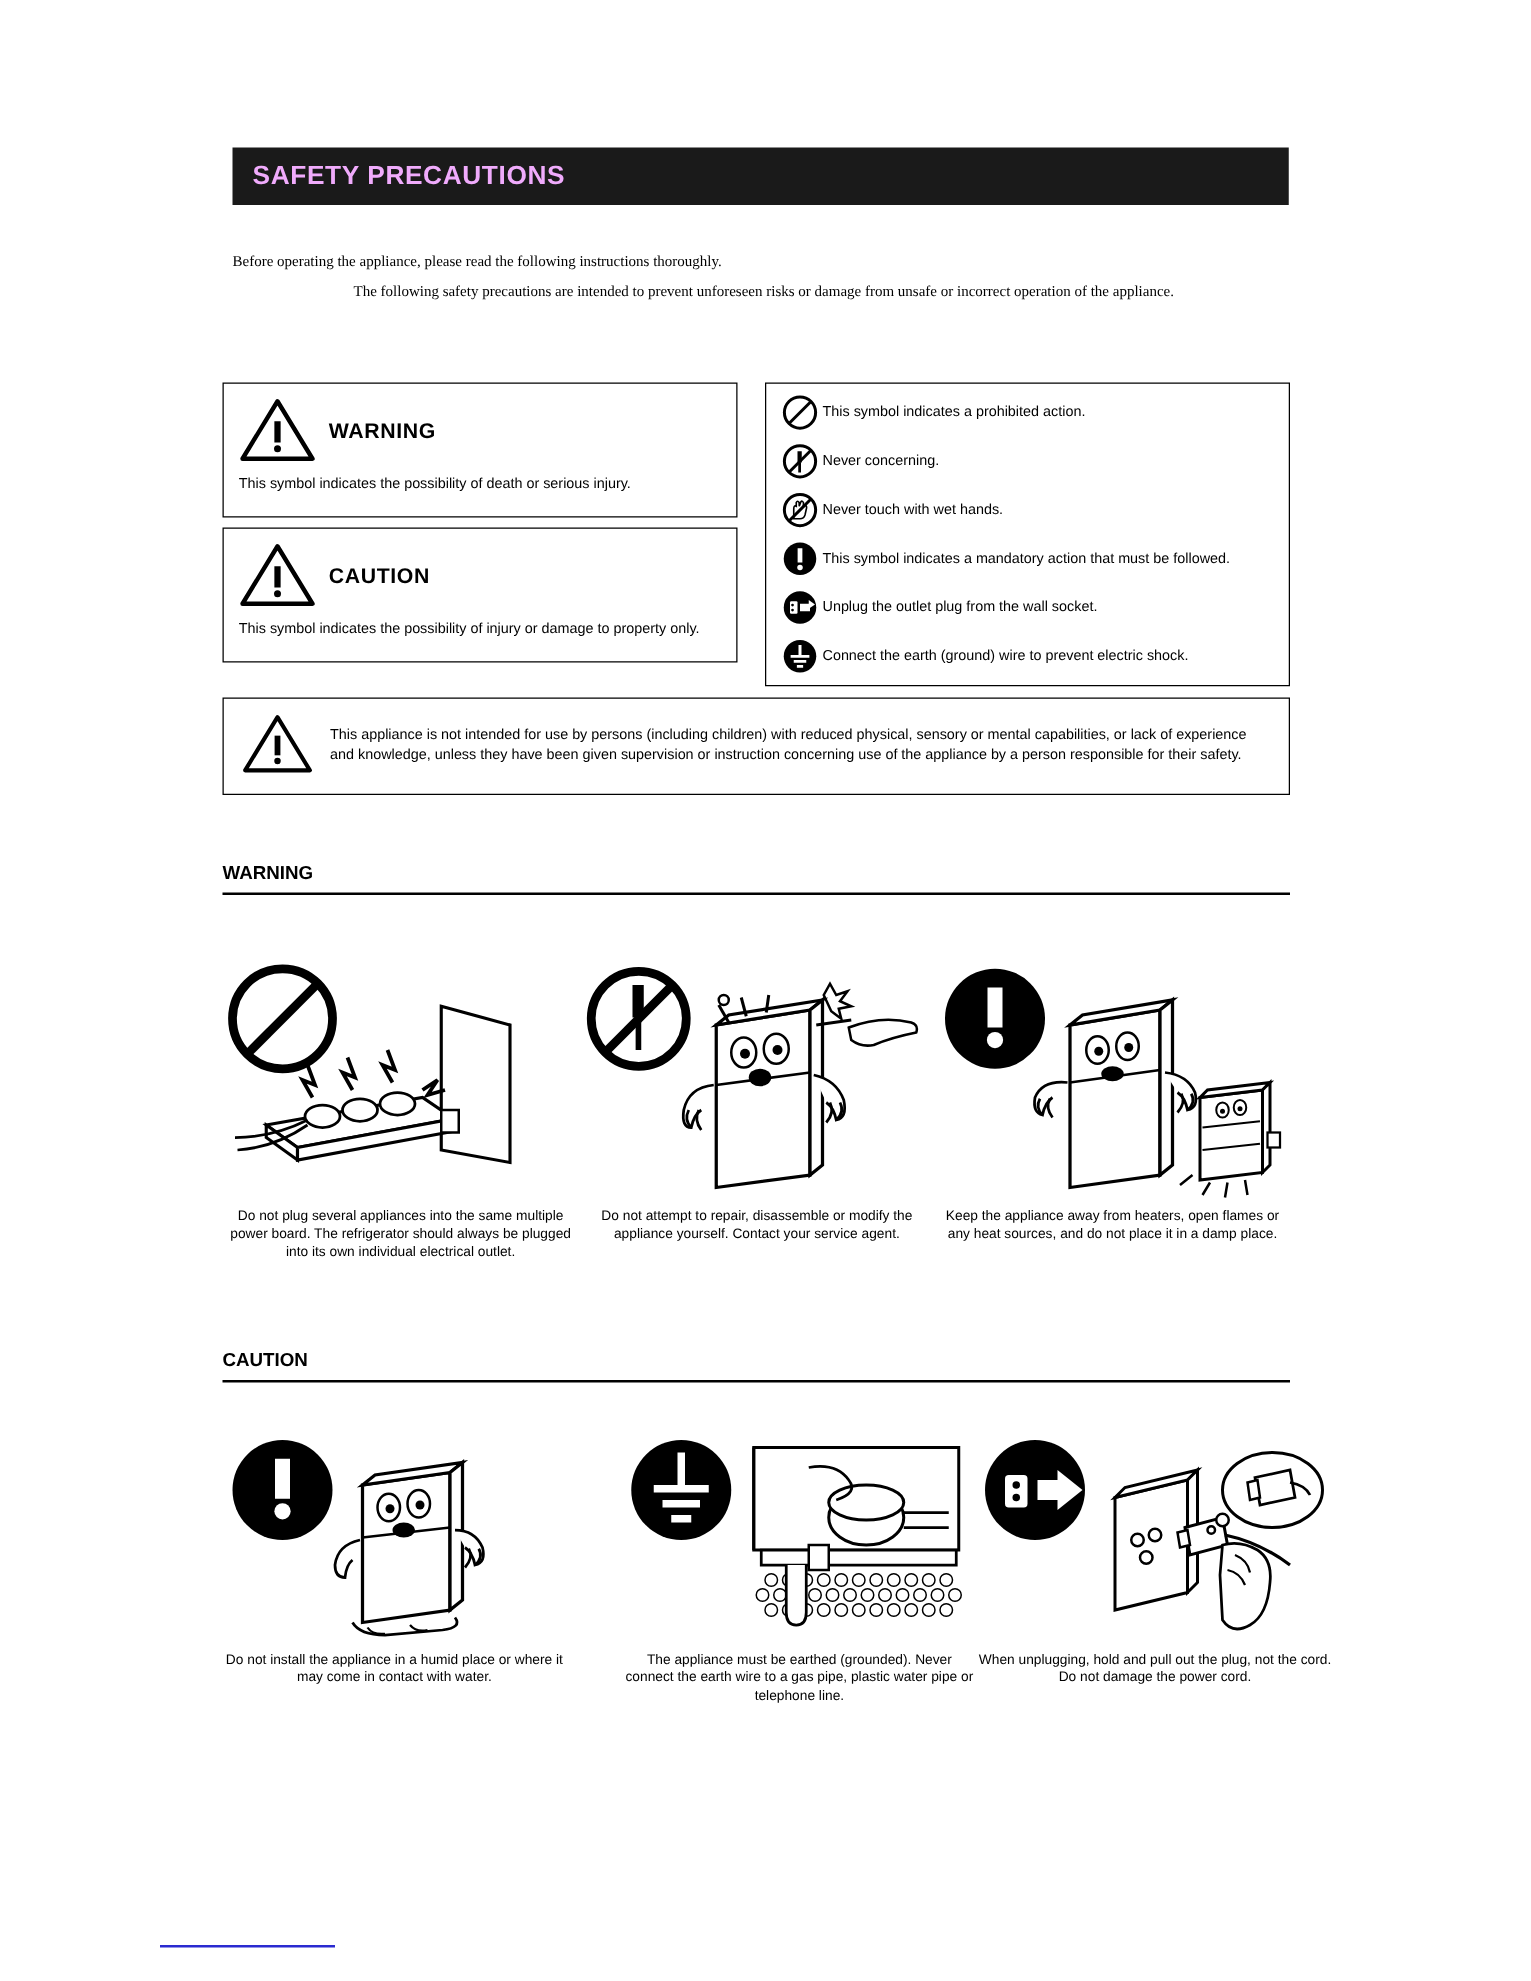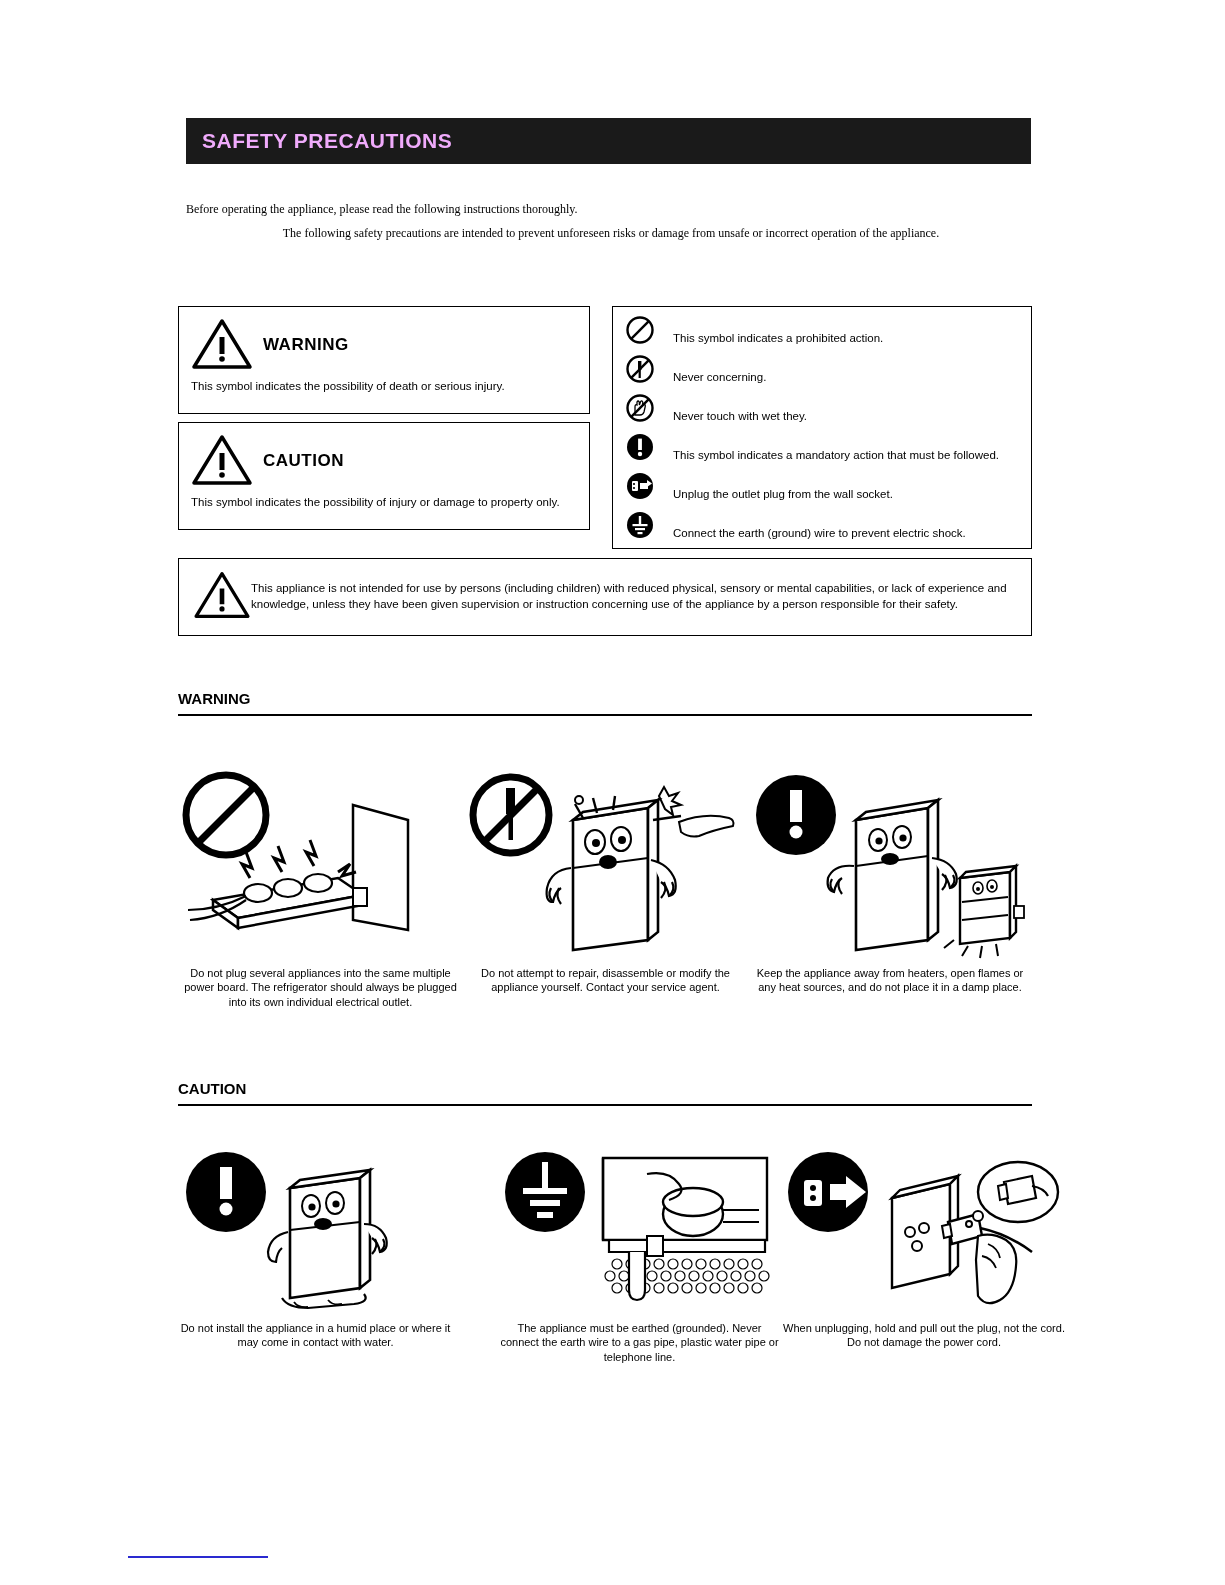--- a/index.html
+++ b/index.html
@@ -97,43 +97,43 @@
   
   .tri {
     flex: 0 0 auto;
   }
 
   .note-inner {
     display: flex;
     align-items: center;
     justify-content: center;
     height: 100%;
-    gap: 0;
+    gap: 13px;
     padding: 0 14px;
     box-sizing: border-box;
   }
   .note-text {
     font-size: 11.5px;
     line-height: 1.35;
   }
 
   
   .sym-list {
     position: relative;
     height: 100%;
     padding: 8px 10px;
     box-sizing: border-box;
     display: flex;
     flex-direction: column;
     justify-content: space-between;
   }
   .sym-row {
     display: flex;
-    align-items: flex-end;
-    gap: 16px;
+    align-items: center;
+    gap: 1px;
     height: 30px;
   }
   .sym-text {
     font-size: 11.5px;
     line-height: 1.25;
   }
   .sym-ico {
     flex: 0 0 34px;
     width: 34px;
     height: 30px;
@@ -259,21 +259,21 @@
       </div>
 
       <div class="sym-row">
         <span class="sym-ico">
           <svg width="30" height="30" viewBox="0 0 30 30">
             <circle cx="15" cy="15" r="12.5" fill="none" stroke="#000" stroke-width="2.4"></circle>
             <path d="M10 22 L10 14 Q10 11 12 12 L12 9 Q13 7 14.3 9 L14.4 12 L15.6 8.6 Q16.8 7 17.8 9.2 L17.6 12.5 L19 11.5 Q20.6 11.3 20.2 13.6 L19 19 Q18 22 15 22 Z" fill="none" stroke="#000" stroke-width="1.3"></path>
             <line x1="6.2" y1="23.8" x2="23.8" y2="6.2" stroke="#000" stroke-width="2.4"></line>
           </svg>
         </span>
-        <span class="sym-text">Never touch with wet they.</span>
+        <span class="sym-text">Never touch with wet hands.</span>
       </div>
 
       <div class="sym-row">
         <span class="sym-ico">
           <svg width="30" height="30" viewBox="0 0 30 30">
             <circle cx="15" cy="15" r="13" fill="#000"></circle>
             <rect x="13.1" y="6.6" width="3.8" height="11.4" fill="#fff"></rect>
             <circle cx="15" cy="22" r="2.2" fill="#fff"></circle>
           </svg>
         </span>

